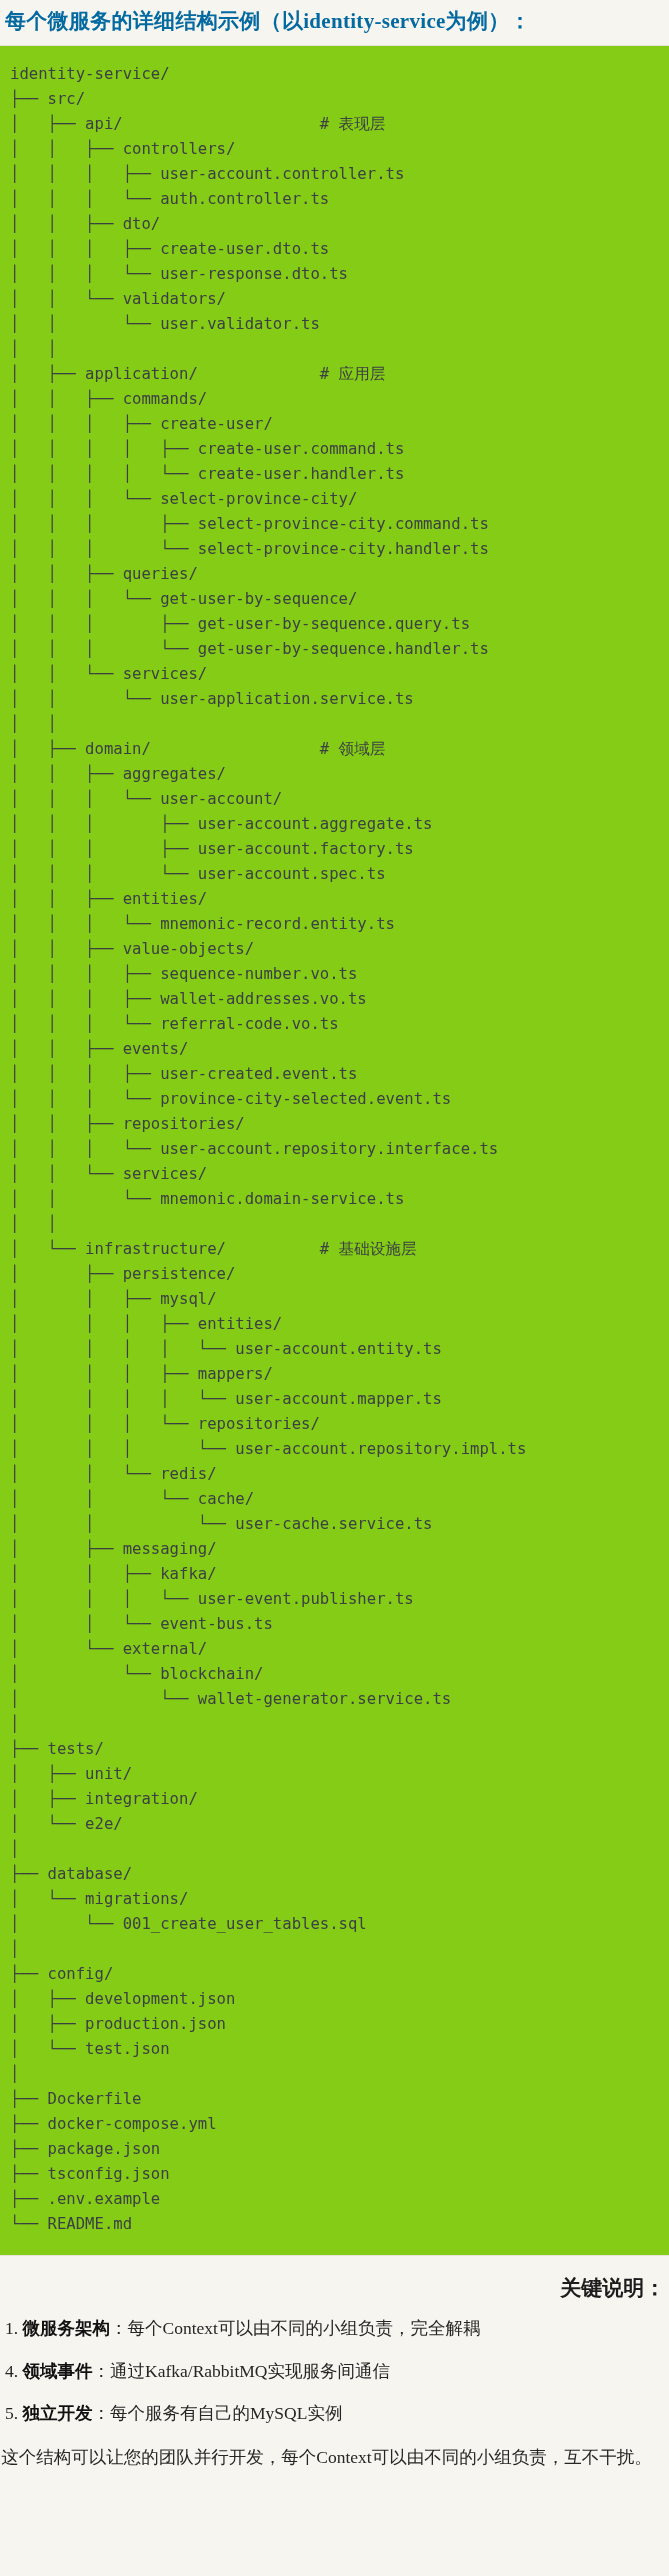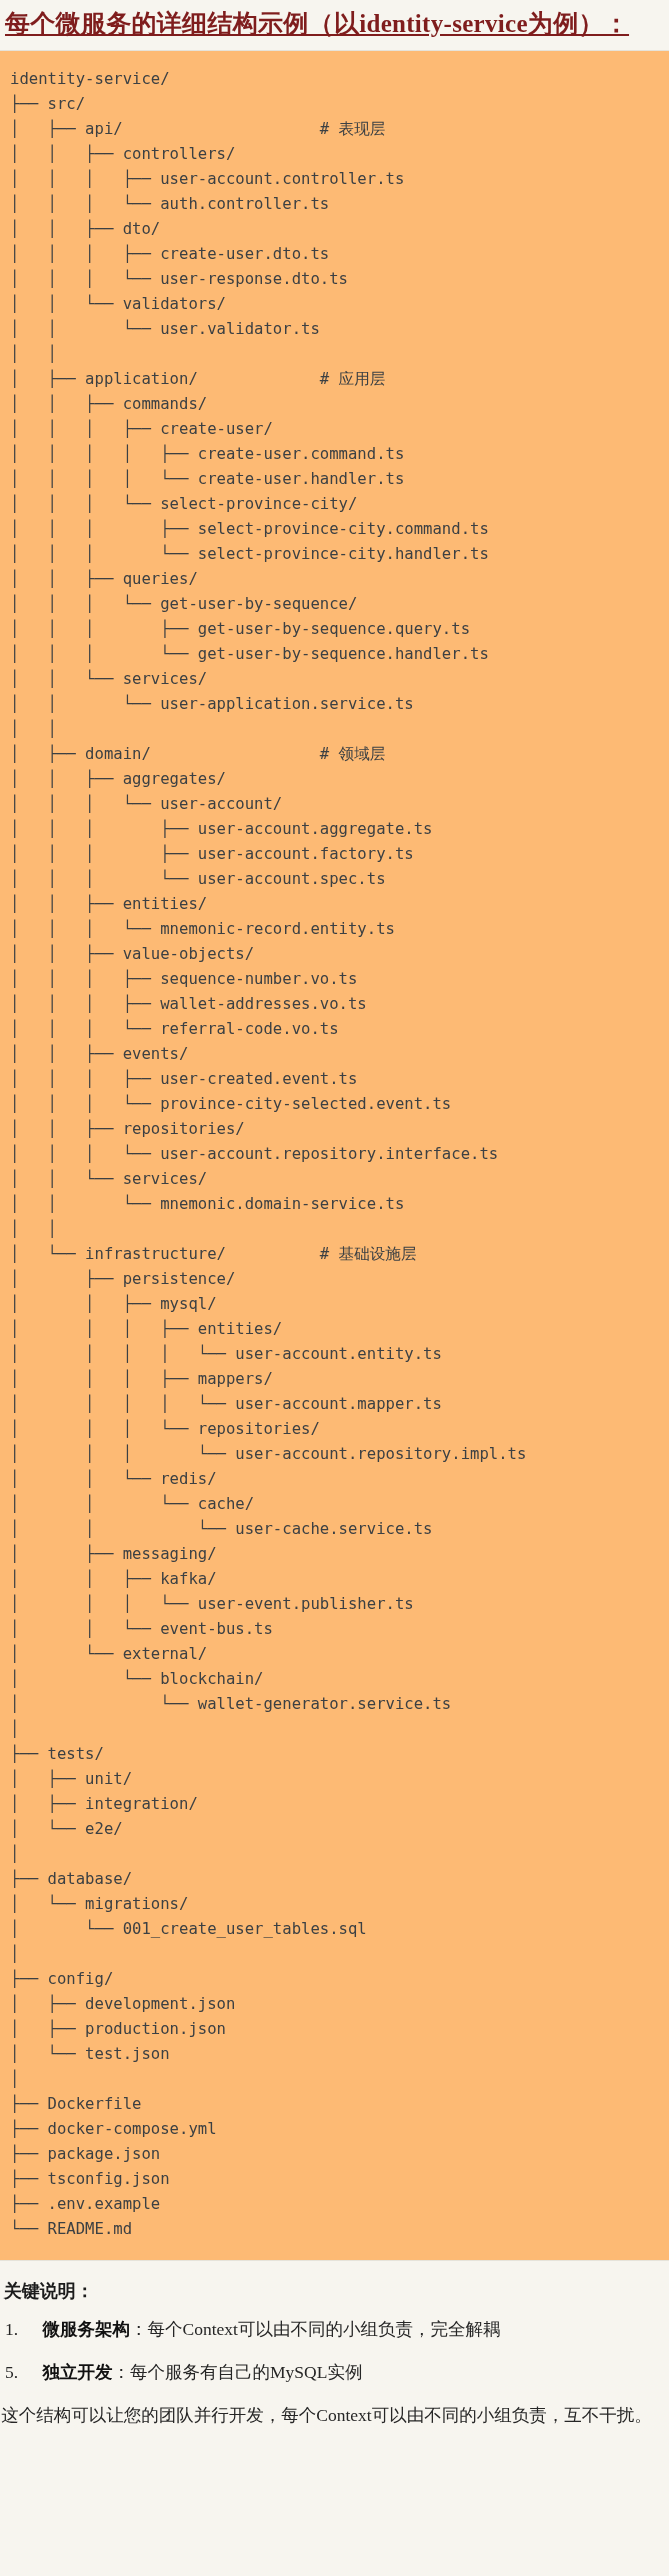--- a/index.html
+++ b/index.html
@@ -6,67 +6,66 @@
     margin: 0;
     padding: 0;
     background: #f7f5ef;
   }
   body {
     width: 669px;
     color: #262626;
     font-family: "Liberation Serif", serif;
   }
   .page-title {
-    font-size: 25px;
+    font-size: 21px;
     font-weight: 700;
-    color: #7f1d1d;
+    color: #0369a1;
     margin: 7.5px 5px 0 5px;
     line-height: 1.3;
     letter-spacing: 0.3px;
-    text-decoration: underline;
   }
   .codeblock {
     margin-top: 10px;
-    background: #fdba74;
+    background: #84cc16;
     border-top: 0.6px solid #e6e3da;
     border-bottom: 0.6px solid #e6e3da;
   }
   .tree {
     margin: 0;
     padding: 16.3px 10px 17.5px 10px;
     font-family: "DejaVu Sans Mono", monospace;
     font-size: 15.6px;
     line-height: 25px;
     color: #3c4043;
     white-space: pre;
   }
   .section-heading {
-    font-size: 18px;
+    font-size: 21px;
     font-weight: 700;
     color: #1c1c1c;
     margin: 19px 3.8px 0 3.8px;
     line-height: 1.3;
+    text-align: right;
   }
   .key-points {
     list-style: none;
     margin: 16.3px 0 0 0;
     padding: 0 0 0 5px;
     font-size: 17.5px;
   }
   .key-points li {
     margin-bottom: 20.6px;
     line-height: 1.25;
   }
   .kp-num {
     margin-right: 4.4px;
   }
   .kp-term {
     font-weight: 700;
     color: #111111;
-    margin-left: 20px;
   }
   .closing {
     font-size: 17.5px;
     margin: 8.8px 0 6.3px 1.3px;
     line-height: 1.3;
   }
 </style>
 </head>
 <body>
 
@@ -164,20 +163,23 @@
 └── README.md</pre>
   </div>
 
   <h2 class="section-heading">关键说明：</h2>
 
   <ol class="key-points">
     <li>
       <span class="kp-num">1.</span><span class="kp-term">微服务架构</span><span class="kp-desc">：每个Context可以由不同的小组负责，完全解耦</span>
     </li>
     <li>
+      <span class="kp-num">4.</span><span class="kp-term">领域事件</span><span class="kp-desc">：通过Kafka/RabbitMQ实现服务间通信</span>
+    </li>
+    <li>
       <span class="kp-num">5.</span><span class="kp-term">独立开发</span><span class="kp-desc">：每个服务有自己的MySQL实例</span>
     </li>
   </ol>
 
   <p class="closing">这个结构可以让您的团队并行开发，每个Context可以由不同的小组负责，互不干扰。</p>
 
 </div>
 
 
 </body></html>

